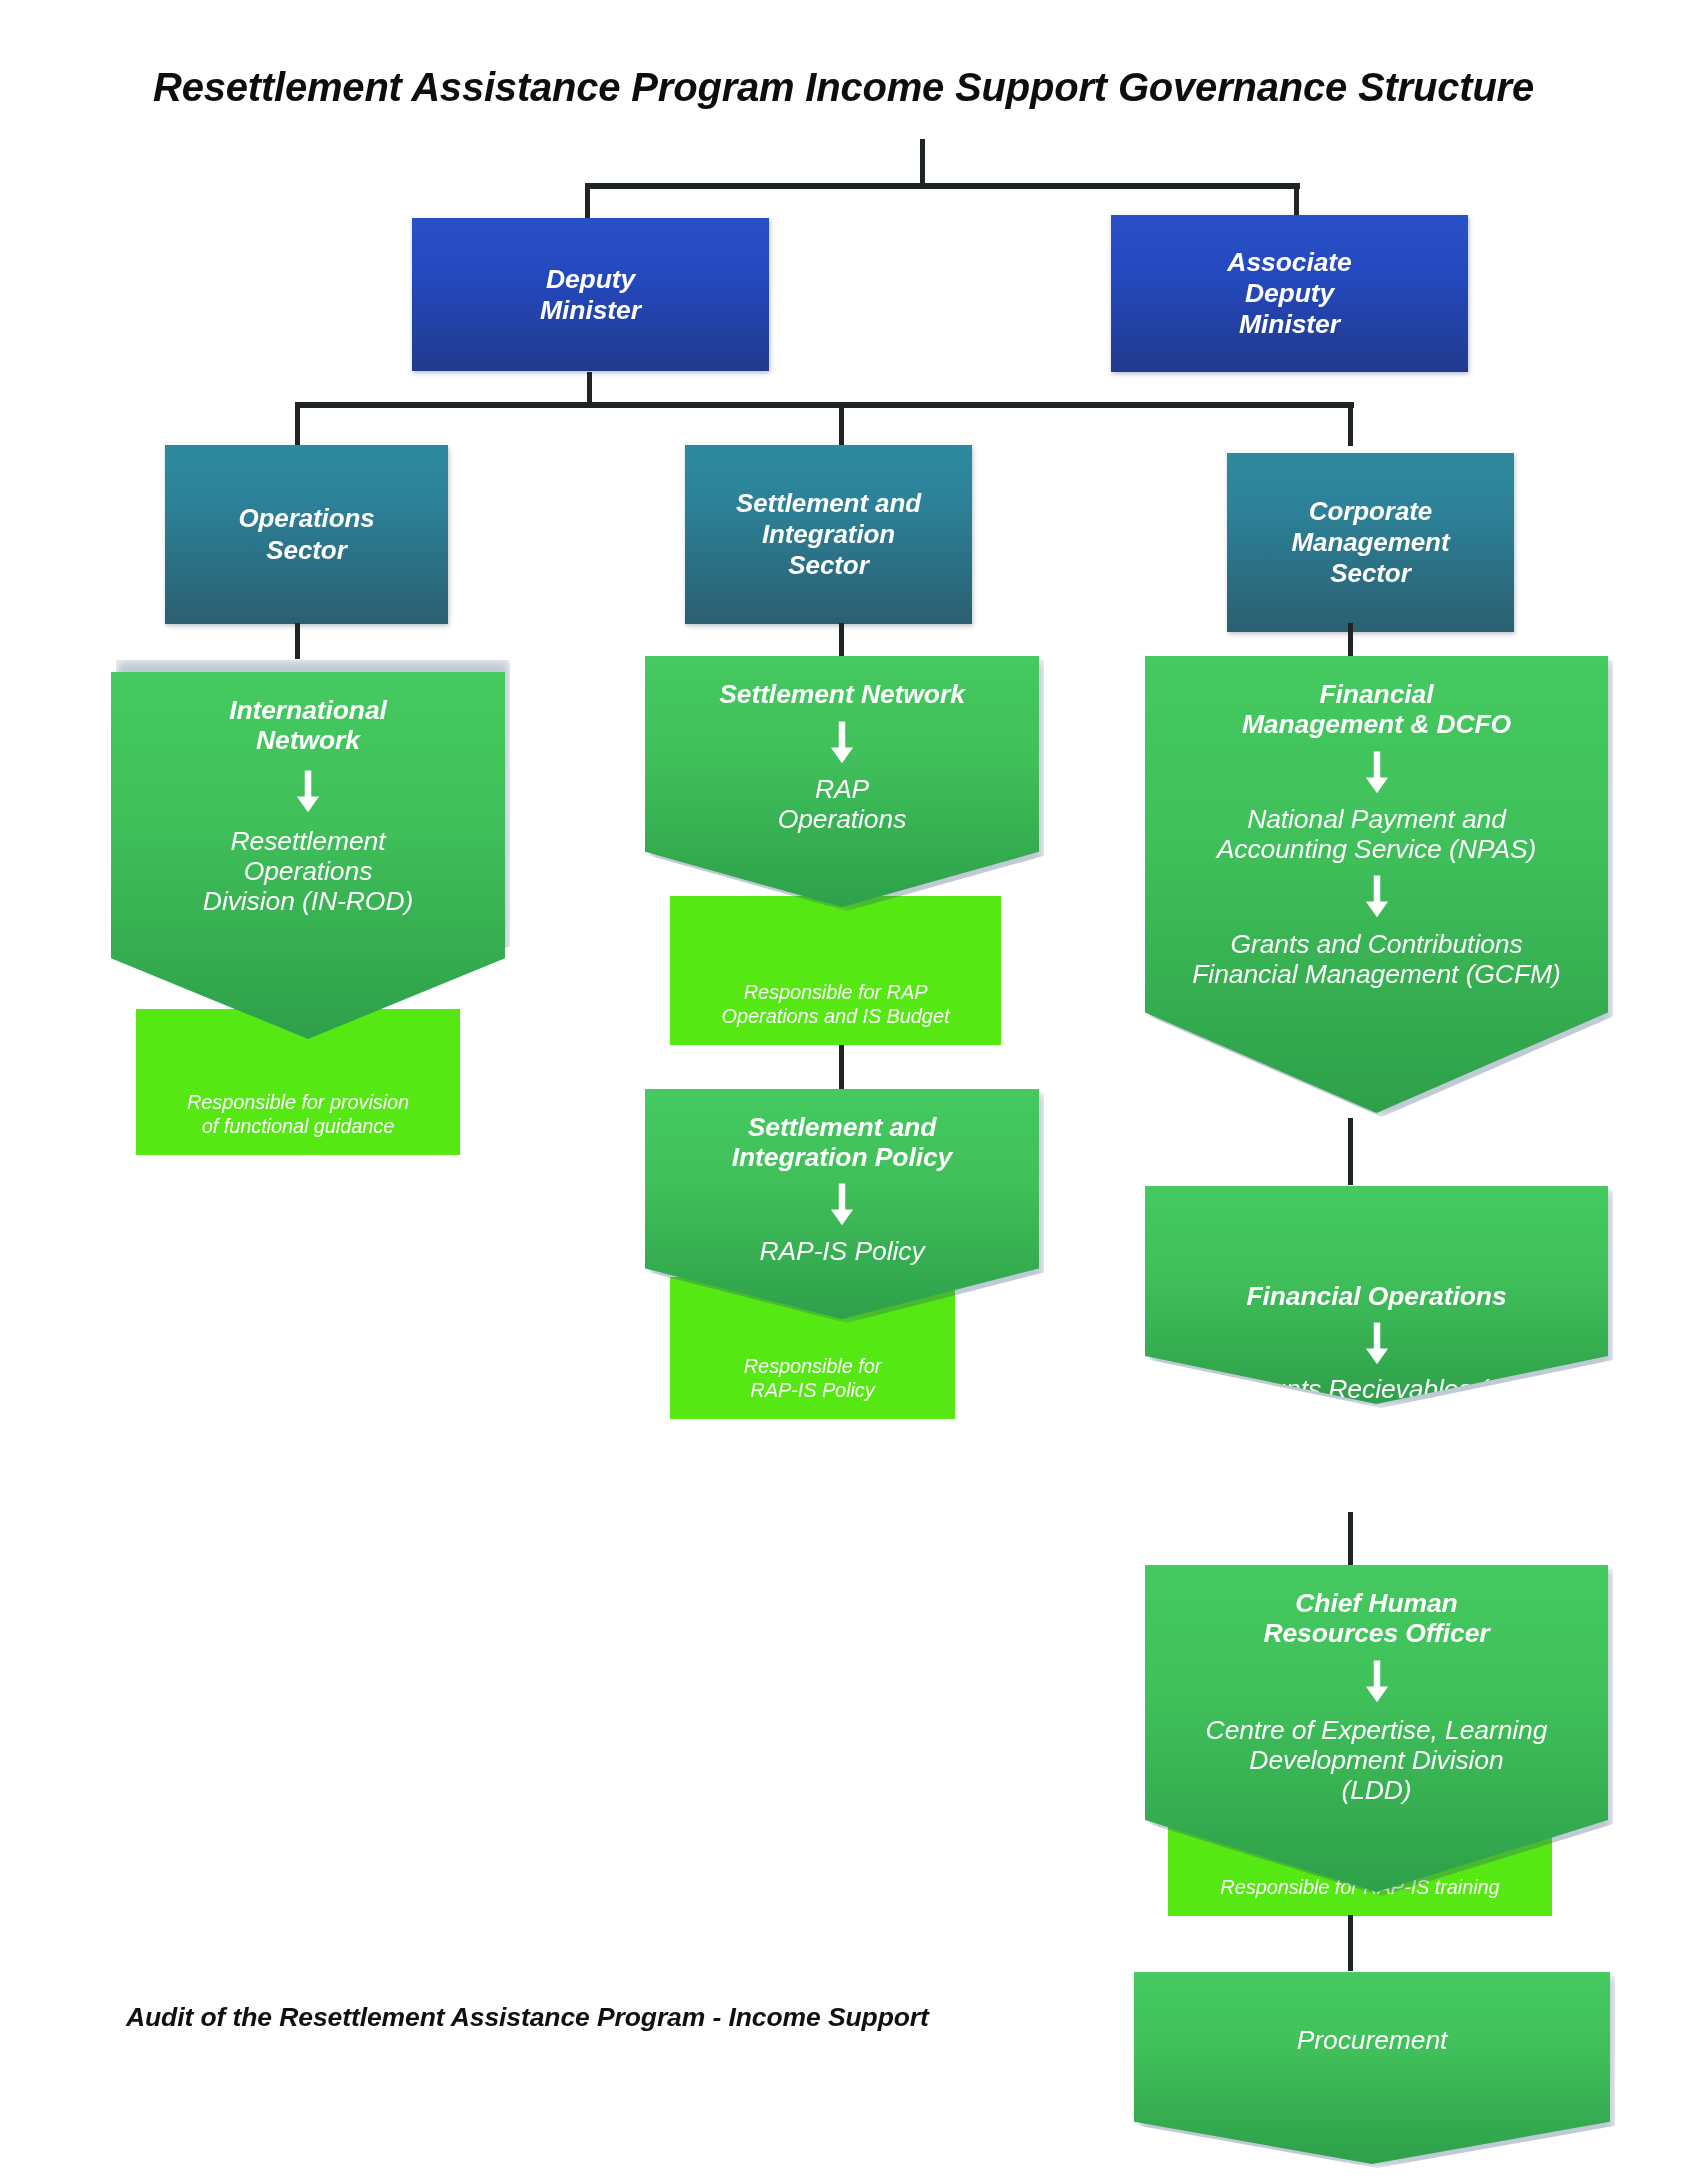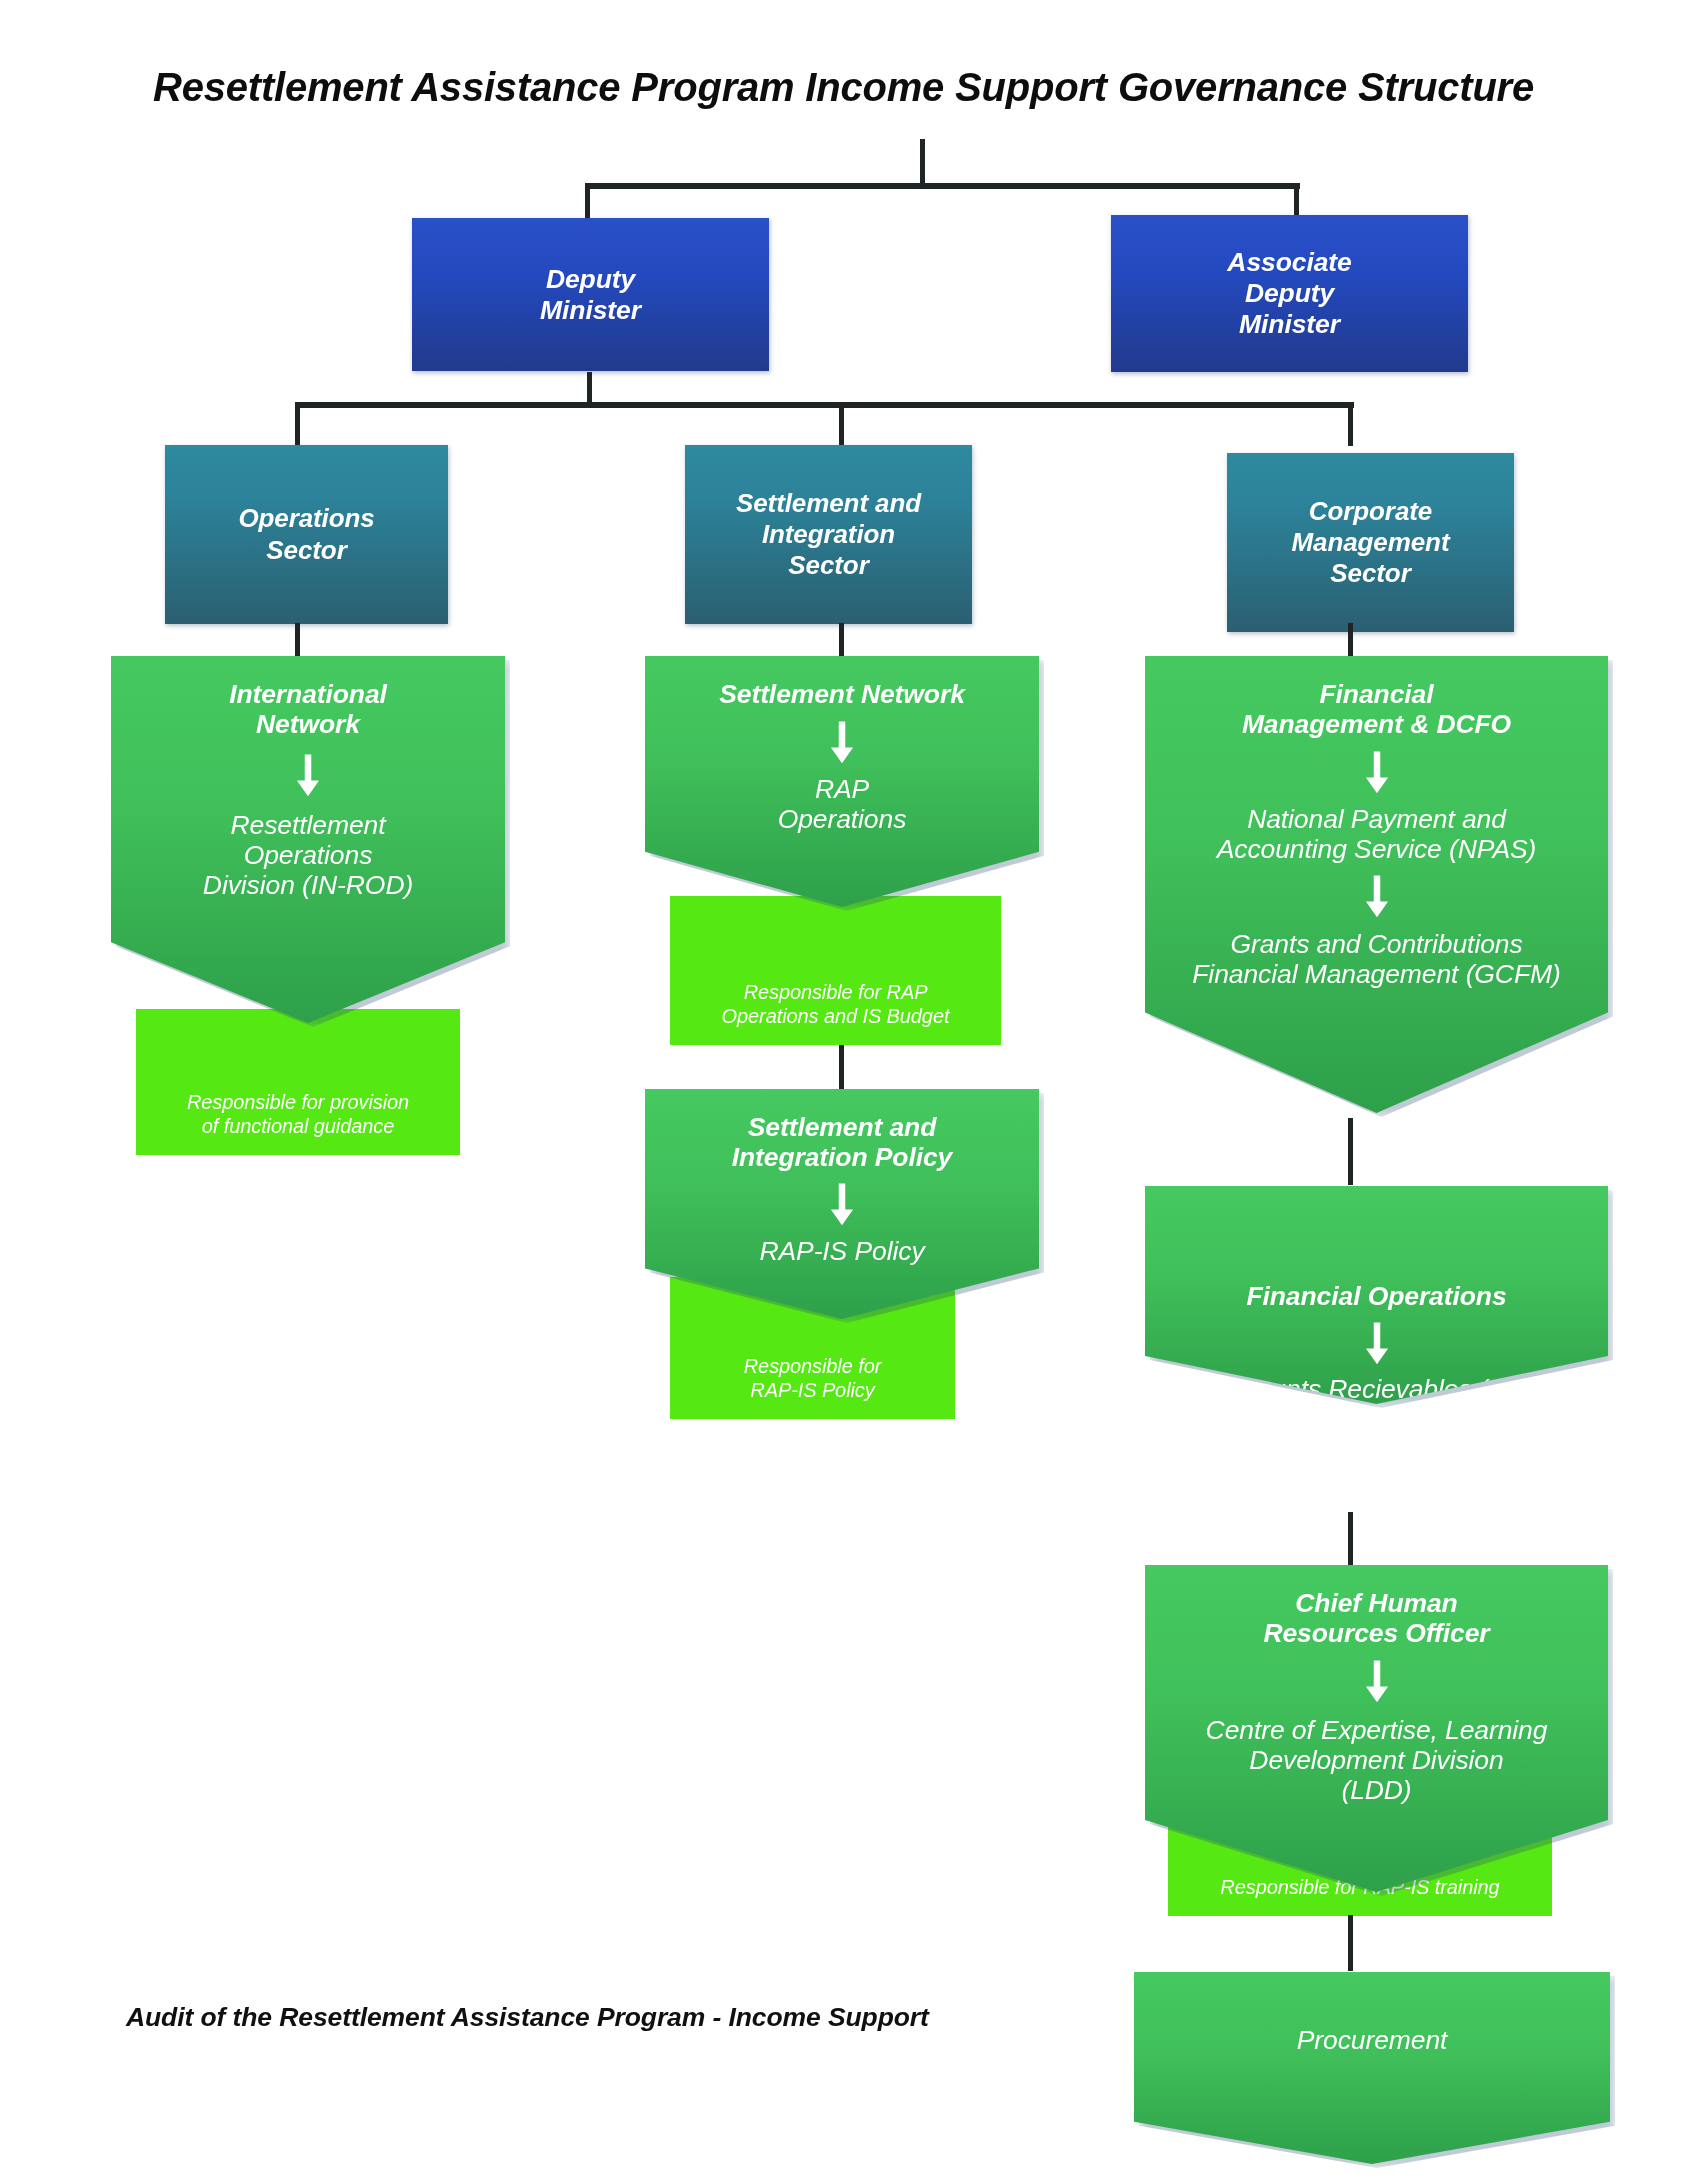--- a/index.html
+++ b/index.html
@@ -184,21 +184,21 @@
   </div>
 
   <div class="conn-v" style="left:295px; top:623px; width:5.3px; height:36px;"></div>
 
   <div class="node node-lime" style="left:136px; top:1009px; width:324px; height:146px;">
     <div class="n-caption">Responsible for provision</div>
     <div class="n-caption">of functional guidance</div>
   </div>
 
   <div class="green-shadow" style="left:116px; top:660px; width:394px; height:367px;"></div>
-  <div class="node node-green" style="left:111px; top:656px; width:394px; height:367px;">
+  <div class="node node-green" style="left:111px; top:672px; width:394px; height:367px;">
     <div class="n-head">International</div>
     <div class="n-head">Network</div>
     <span class="down-arrow" style="margin:14.6px 0 12px 0;">
       <svg class="arrow-svg" width="30" height="44" viewBox="0 0 46 66" aria-hidden="true">
         <path d="M18 0 H28 V40 H40 L23 64 L6 40 H18 Z" fill="#ffffff"></path>
       </svg>
     </span>
     <div class="n-body">Resettlement</div>
     <div class="n-body">Operations</div>
     <div class="n-body">Division (IN-ROD)</div>

